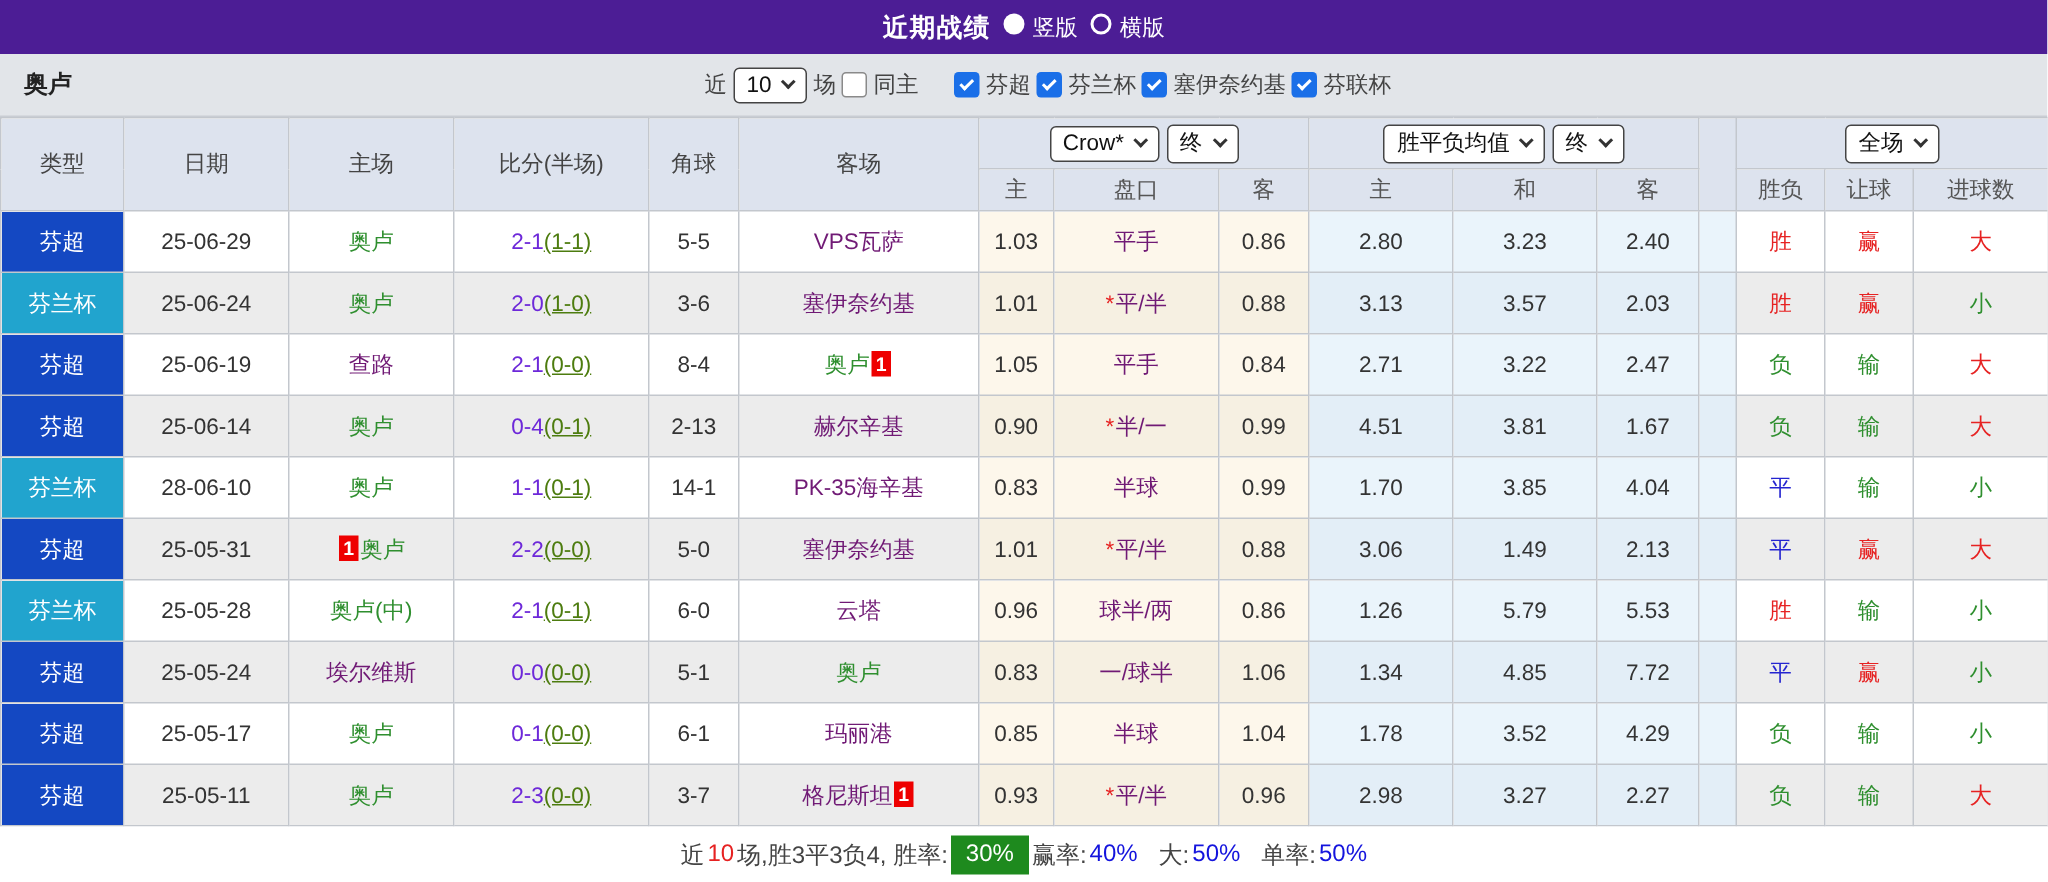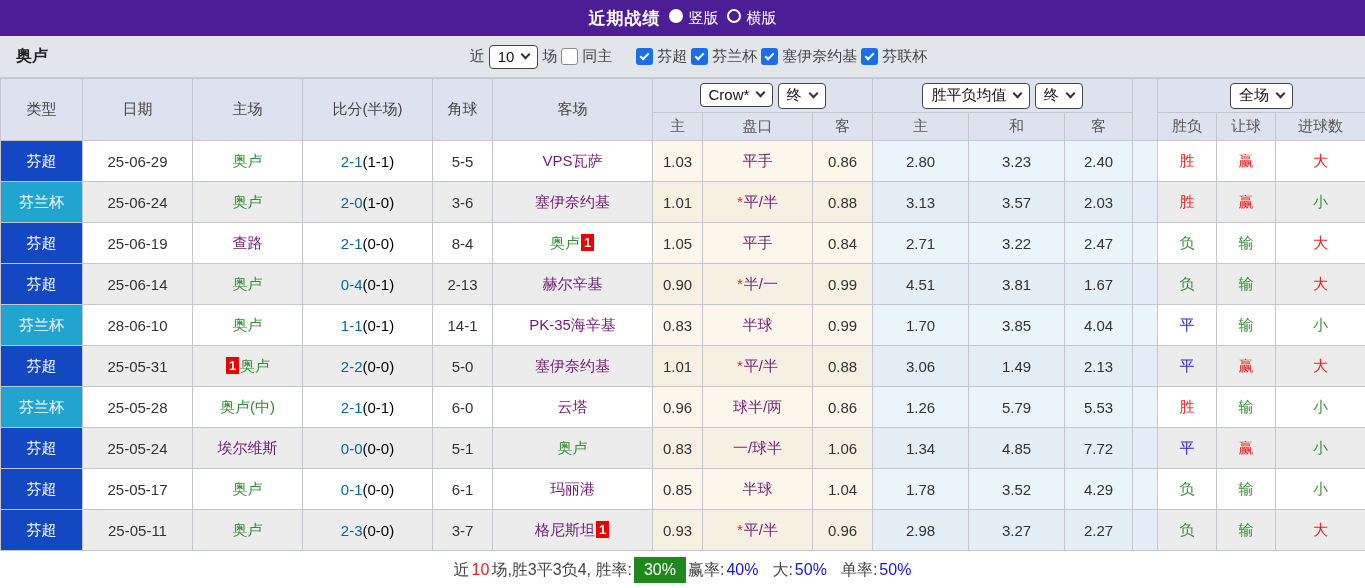--- a/index.html
+++ b/index.html
@@ -52,22 +52,22 @@
   .td-avg, .td-spacer { background: #eaf4fb; color: #333; }
   tbody tr:nth-child(even) .td-avg, tbody tr:nth-child(even) .td-spacer { background: #e3eef7; }
   .td-type { color: #fff; font-size: 15px; }
   .c-super { background: #1448c2; }
   .c-cup   { background: #21a4ce; }
   .td-date { color: #333; }
   .c-red   { color: #e62222; }
   .c-green { color: #2f8f2f; }
   .c-blue  { color: #2424d0; }
   .c-dark  { color: #701a75; }
-  .score { color: #0369a1; }
-  .half  { color: #000000; }
+  .score { color: #6d28d9; }
+  .half  { color: #4d7c0f; text-decoration: underline; }
   .badge {
     background: #ee0000; color: #fff; font-size: 13px; font-weight: bold;
     padding: 0 3px; line-height: 17px; display: inline-block; vertical-align: 1px; margin: 0 1px;
   }
   .star { color: #e62222; margin-right: 1px; }
   
   .footer { height: 38px; background: #fff; display: flex; align-items: center; justify-content: center; font-size: 16px; color: #444; }
   .footer span { margin: 0 1px; }
   .v-red  { color: #e62222; }
   .v-blue { color: #1414dd; }

